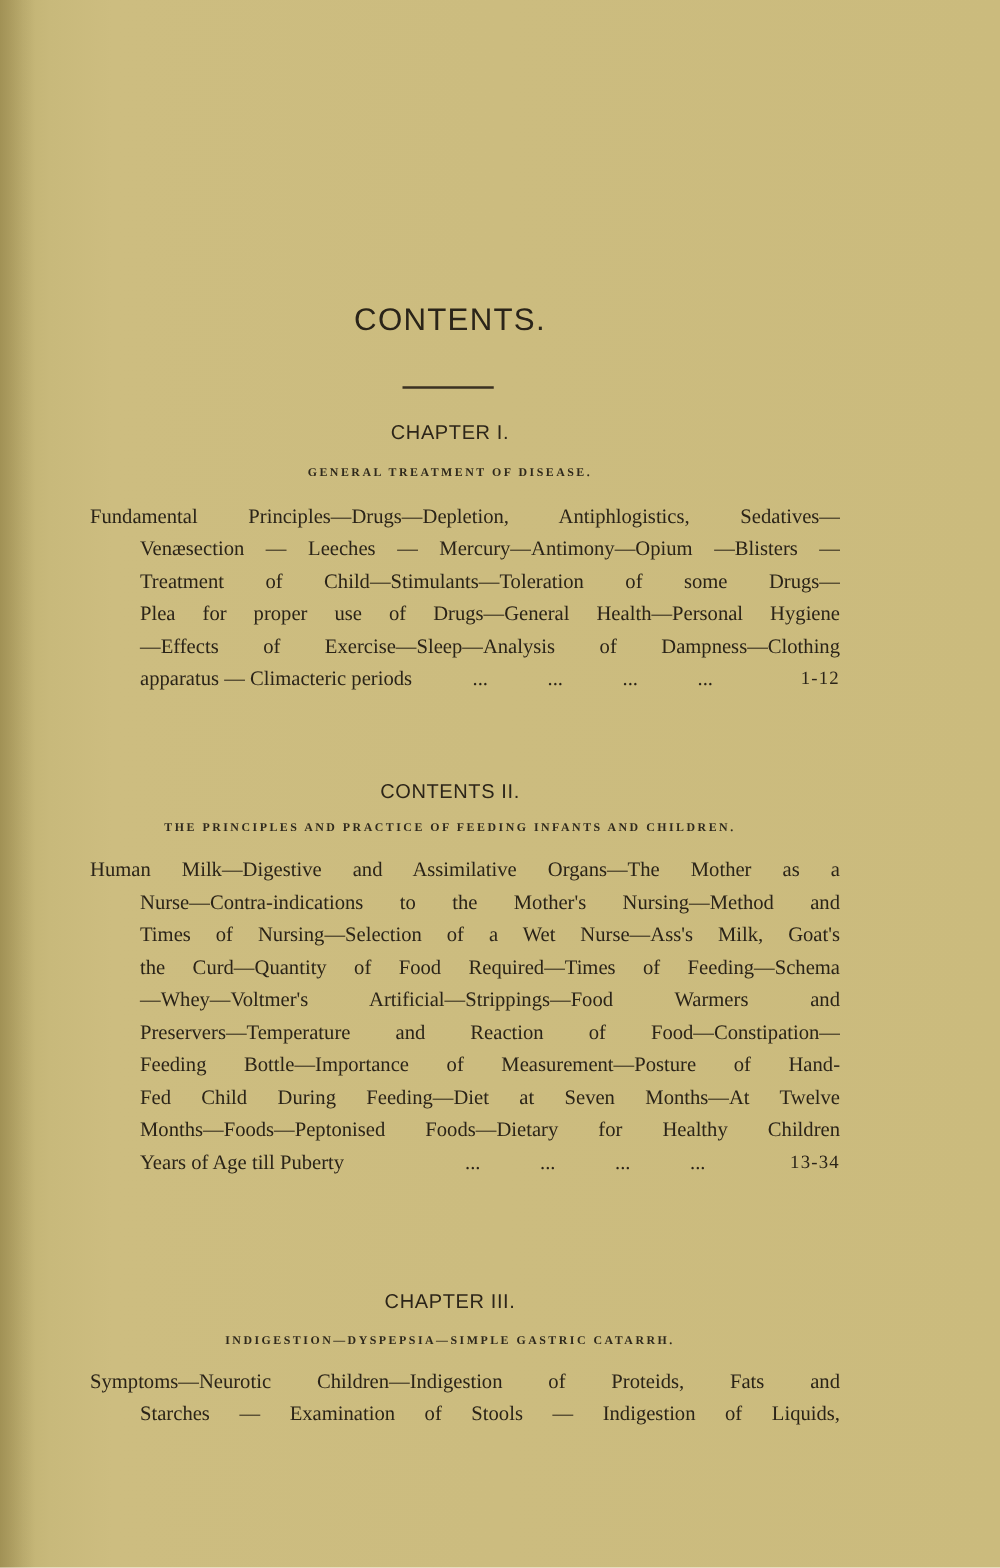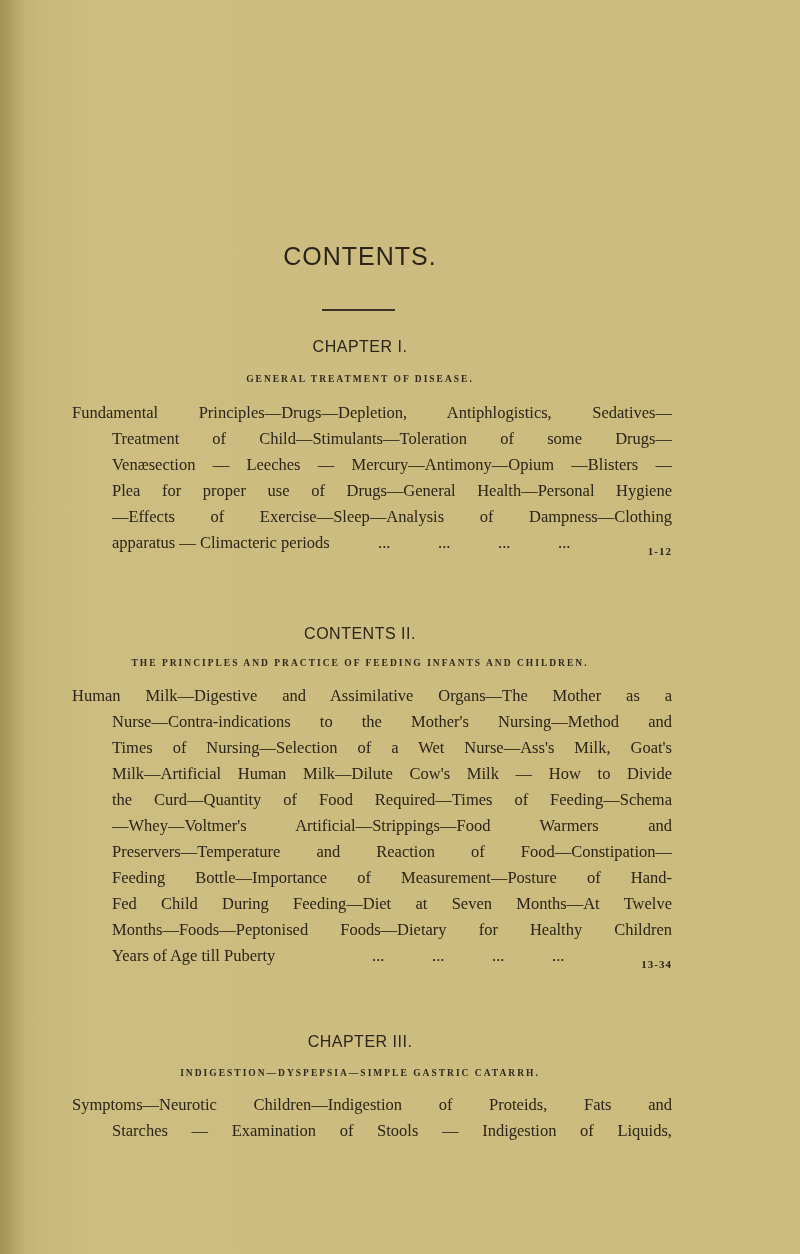--- a/index.html
+++ b/index.html
@@ -42,56 +42,55 @@
     text-align: justify; text-align-last: justify; margin-left: 22px;
   }
   .line.first { padding-left: 0; }
   .line.cont { padding-left: 40px; }
   .line.last { text-align-last: left; position: relative; }
   .leaders {
     position: absolute; top: 0; letter-spacing: 0;
   }
   .dots { display: inline-block; width: 60px; text-align: center; }
   .pages {
-    position: absolute; right: 0; top: 8px;
-    font-weight: bold; font-size: 11px; letter-spacing: 1px;
+    position: absolute; right: 0; top: 0;
+    font-weight: normal; font-size: 15px; letter-spacing: 1px;
   }
 </style>
 </head>
 <body>
 
 <div class="spine"></div>
 
 <div class="page-title">CONTENTS.</div>
 <div class="rule"></div>
 
 <div class="chap-head" style="top:338px">CHAPTER I.</div>
 <div class="chap-sub" style="top:374px">GENERAL TREATMENT OF DISEASE.</div>
 <div class="entry" style="top:400px">
   <span class="line first">Fundamental Principles—Drugs—Depletion, Antiphlogistics, Sedatives—</span>
+  <span class="line cont">Venæsection — Leeches — Mercury—Antimony—Opium —Blisters —</span>
   <span class="line cont">Treatment of Child—Stimulants—Toleration of some Drugs—</span>
-  <span class="line cont">Venæsection — Leeches — Mercury—Antimony—Opium —Blisters —</span>
   <span class="line cont">Plea for proper use of Drugs—General Health—Personal Hygiene</span>
   <span class="line cont">—Effects of Exercise—Sleep—Analysis of Dampness—Clothing</span>
   <div class="line cont last">
     <span>apparatus — Climacteric periods</span>
     <span class="leaders" style="left:306px">
       <span class="dots">...</span><span class="dots">...</span><span class="dots">...</span><span class="dots">...</span>
     </span>
     <span class="pages">1-12</span>
   </div>
 </div>
 
 <div class="chap-head" style="top:625px">CONTENTS II.</div>
 <div class="chap-sub" style="top:658px">THE PRINCIPLES AND PRACTICE OF FEEDING INFANTS AND CHILDREN.</div>
 <div class="entry" style="top:683px">
   <span class="line first">Human Milk—Digestive and Assimilative Organs—The Mother as a</span>
   <span class="line cont">Nurse—Contra-indications to the Mother's Nursing—Method and</span>
   <span class="line cont">Times of Nursing—Selection of a Wet Nurse—Ass's Milk, Goat's</span>
-  <span class="line cont">Milk—Artificial Human Milk—Dilute Cow's Milk — How to Divide</span>
   <span class="line cont">the Curd—Quantity of Food Required—Times of Feeding—Schema</span>
   <span class="line cont">—Whey—Voltmer's Artificial—Strippings—Food Warmers and</span>
   <span class="line cont">Preservers—Temperature and Reaction of Food—Constipation—</span>
   <span class="line cont">Feeding Bottle—Importance of Measurement—Posture of Hand-</span>
   <span class="line cont">Fed Child During Feeding—Diet at Seven Months—At Twelve</span>
   <span class="line cont">Months—Foods—Peptonised Foods—Dietary for Healthy Children</span>
   <div class="line cont last">
     <span>Years of Age till Puberty</span>
     <span class="leaders" style="left:300px">
       <span class="dots">...</span><span class="dots">...</span><span class="dots">...</span><span class="dots">...</span>

